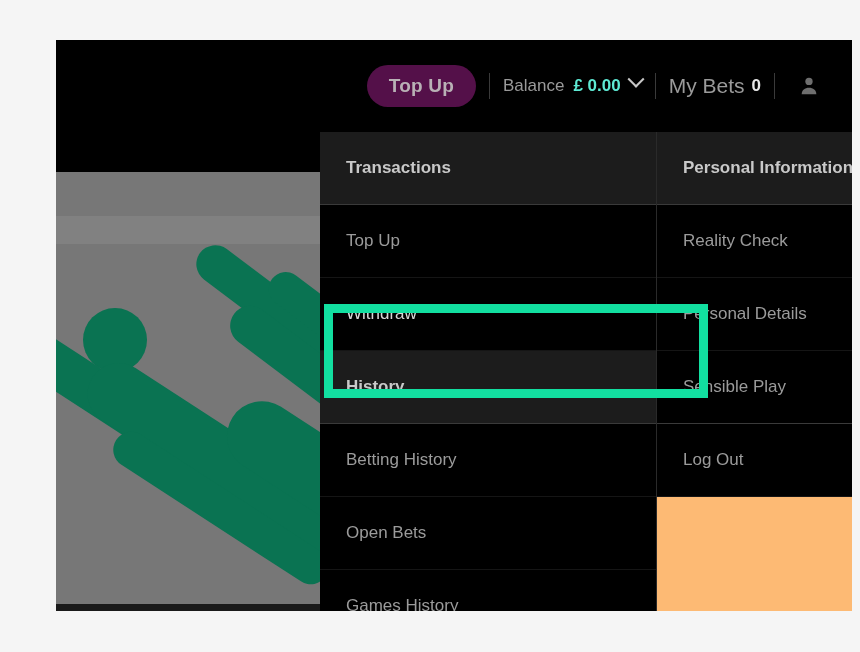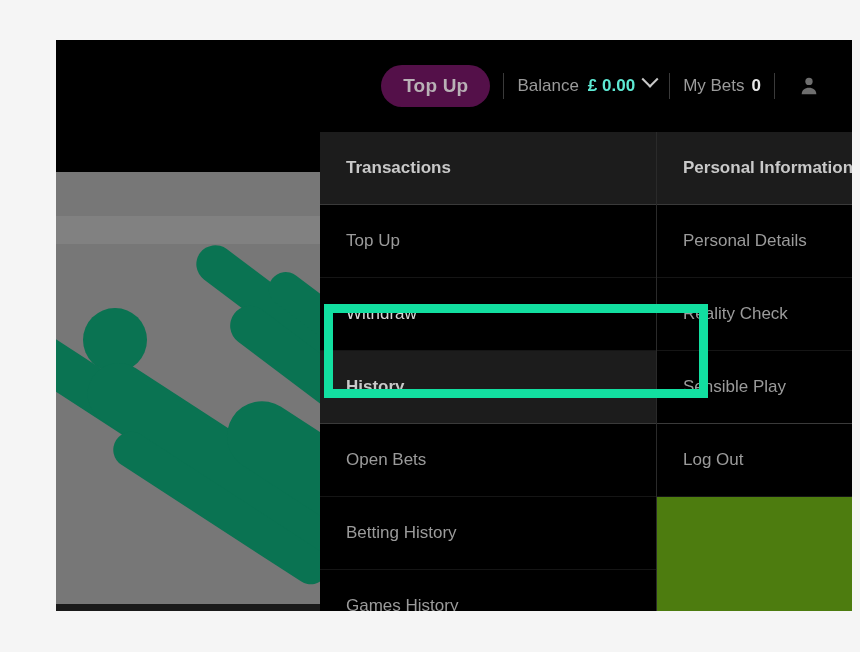--- a/index.html
+++ b/index.html
@@ -132,21 +132,21 @@
     transform: rotate(45deg) translate(-2px,-2px);
   }
   .mybets-group {
     display: flex;
     align-items: center;
     gap: 7px;
     cursor: pointer;
   }
   .mybets-label {
     color: #9a9a9a;
-    font-size: 17px;
+    font-size: 21px;
   }
   .mybets-count {
     color: #e8e8e8;
     font-size: 17px;
     font-weight: bold;
   }
   .person-icon {
     width: 22px;
     height: 22px;
     display: block;
@@ -165,21 +165,21 @@
 
   
   .dropdown {
     position: absolute;
     left: 264px;
     top: 92px;
     width: 532px;
     height: 479px;
     display: flex;
     z-index: 12;
-    background: #4d7c0f;
+    background: #fdba74;
   }
   .dd-col {
     height: 100%;
   }
   .dd-col.left {
     width: 336px;
     border-right: 1px solid #2a2a2a;
   }
   .dd-col.right {
     width: 195px;
@@ -298,33 +298,33 @@
 
       <div class="dd-col left">
         <div class="dd-head">Transactions</div>
 
         <div class="dd-item">Top Up</div>
 
         <div class="dd-item active">Withdraw</div>
 
         <div class="dd-head">History</div>
 
+        <div class="dd-item">Betting History</div>
+
         <div class="dd-item">Open Bets</div>
-
-        <div class="dd-item">Betting History</div>
 
         <div class="dd-item">Games History</div>
       </div>
 
       <div class="dd-col right">
         <div class="dd-head">Personal Information</div>
 
+        <div class="dd-item">Reality Check</div>
+
         <div class="dd-item">Personal Details</div>
-
-        <div class="dd-item">Reality Check</div>
 
         <div class="dd-item" style="border-bottom:1px solid #3a3a3a;">Sensible Play</div>
 
         <div class="dd-item">Log Out</div>
       </div>
     </div>
 
     <div class="highlight"></div>
 
   </div>

